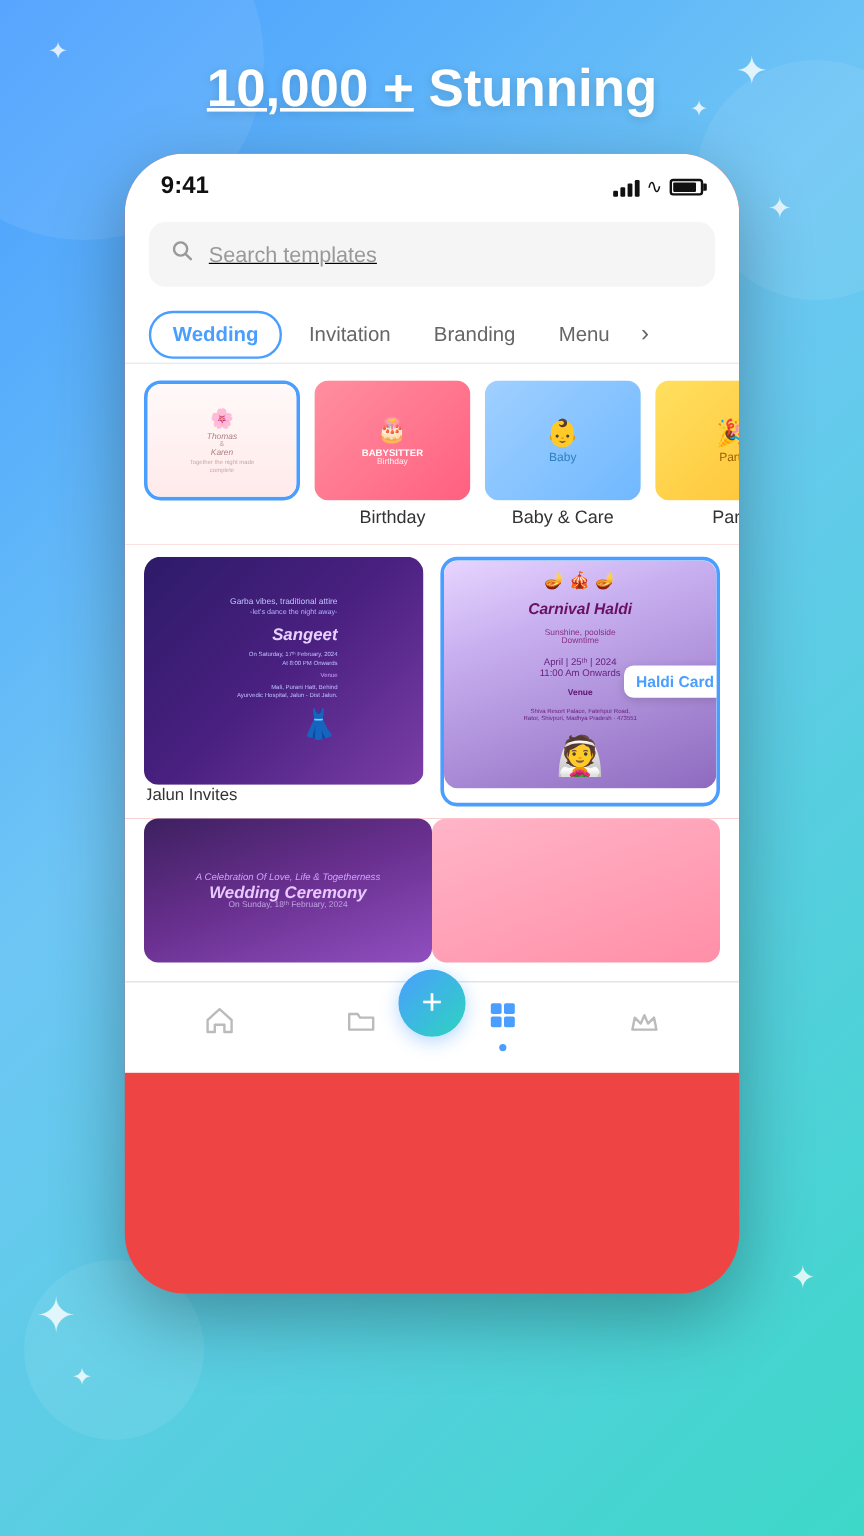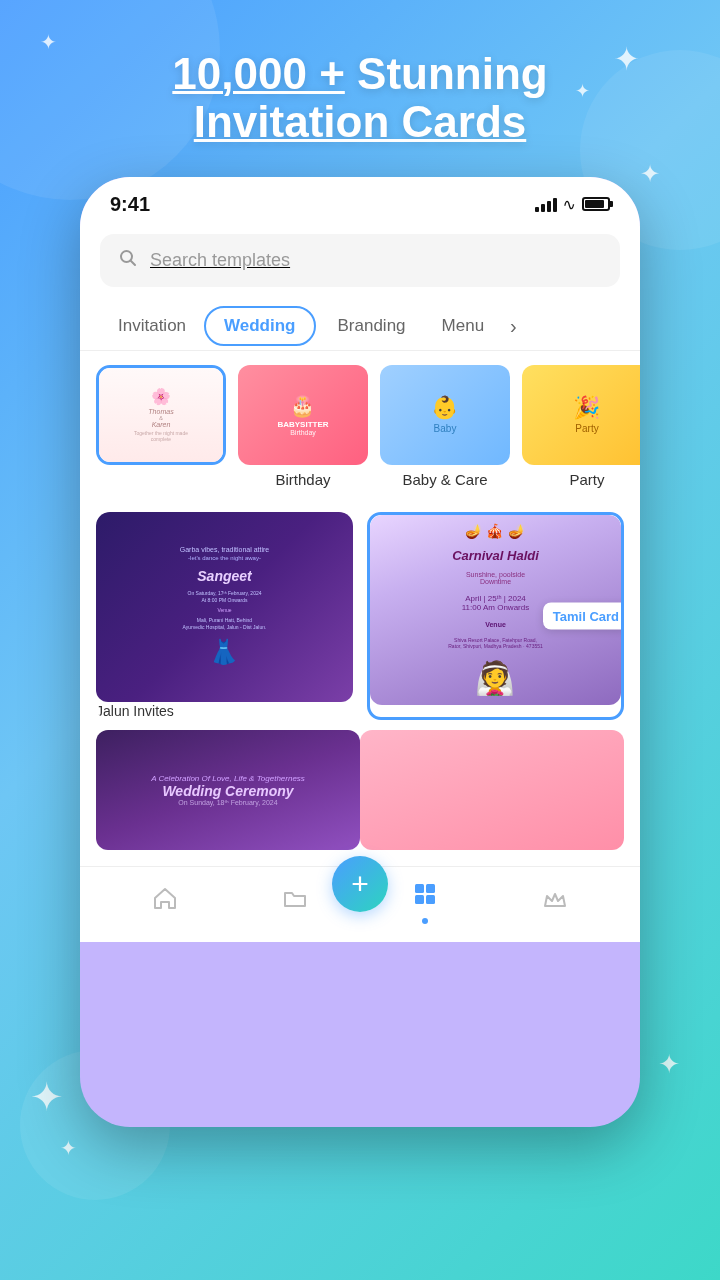--- a/index.html
+++ b/index.html
@@ -47,23 +47,23 @@
 
     
     .phone-wrapper {
       position: relative;
       z-index: 2;
       display: flex;
       justify-content: center;
       padding: 0 30px;
     }
     .phone {
-      background: #c4b5fd;
+      background: #ef4444;
       border-radius: 50px;
-      width: 560px;
+      width: 512px;
       min-height: 950px;
       box-shadow: 0 20px 60px rgba(0,0,0,0.3);
       overflow: hidden;
       position: relative;
     }
 
     
     .status-bar {
       display: flex;
       justify-content: space-between;
@@ -480,21 +480,20 @@
 <span class="star-decoration" style="top:80px;right:130px;font-size:18px;">✦</span>
 <span class="star-decoration" style="top:160px;right:60px;font-size:24px;">✦</span>
 <span class="star-decoration" style="top:30px;left:40px;font-size:20px;">✦</span>
 <span class="star-decoration" style="bottom:160px;left:30px;font-size:40px;">✦</span>
 <span class="star-decoration" style="bottom:120px;left:60px;font-size:20px;">✦</span>
 <span class="star-decoration" style="bottom:200px;right:40px;font-size:26px;">✦</span>
 
 <section class="hero-section">
   <h1 class="hero-title">
     <span>10,000 +</span> Stunning<br>
-    <span>Invitation Cards</span>
   </h1>
 </section>
 
 <div class="phone-wrapper">
   <div class="phone">
 
     <div class="status-bar">
       <span class="status-time">9:41</span>
       <div class="status-icons">
         <div class="signal-bars">
@@ -516,22 +515,22 @@
           <svg width="20" height="20" viewBox="0 0 20 20" fill="none">
             <circle cx="8.5" cy="8.5" r="5.5" stroke="#999" stroke-width="2"></circle>
             <line x1="12.5" y1="12.5" x2="17" y2="17" stroke="#999" stroke-width="2" stroke-linecap="round"></line>
           </svg>
         </span>
         <span class="search-placeholder">Search templates</span>
       </div>
     </div>
 
     <div class="category-tabs">
+      <div class="tab-item active">Wedding</div>
       <div class="tab-item">Invitation</div>
-      <div class="tab-item active">Wedding</div>
       <div class="tab-item">Branding</div>
       <div class="tab-item">Menu</div>
       <div class="tab-more">›</div>
     </div>
 
     <div class="template-row">
 
       <div class="template-card selected">
         <div class="template-thumb wedding-thumb">
           <div class="wedding-card-inner">
@@ -577,21 +576,21 @@
       </div>
     </div>
 
 
     <div class="card-grid">
 
       <div class="invitation-card">
         <div class="card-image">
           <div class="haldi-card-img">
 
-            <div style="font-size:8px;color:#d4a0ff;text-align:center;line-height:1.4;">
+            <div style="font-size:8px;color:#d4a0ff;text-align:right;line-height:1.4;">
               <div style="color:#c0c0ff;font-size:7px;">Garba vibes, traditional attire</div>
               <div style="color:#b0b0ff;font-size:6px;">-let's dance the night away-</div>
               <div style="color:#e8d0ff;font-size:14px;font-style:italic;font-weight:bold;margin:4px 0;">Sangeet</div>
               <div style="color:#c0c0ff;font-size:5px;">On Saturday, 17ᵗʰ February, 2024</div>
               <div style="color:#c0c0ff;font-size:5px;">At 8:00 PM Onwards</div>
               <div style="margin:3px 0;color:#d0a0ff;font-size:5px;">Venue</div>
               <div style="color:#c0c0ff;font-size:5px;">Mali, Purani Hatt, Behind</div>
               <div style="color:#c0c0ff;font-size:5px;">Ayurvedic Hospital, Jalun - Dist Jalun.</div>
               <div style="font-size:24px;margin-top:4px;">👗</div>
             </div>
@@ -613,21 +612,21 @@
             <div style="font-size:8px;color:#6a2080;text-align:center;">
               <div>April | 25ᵗʰ | 2024</div>
               <div>11:00 Am Onwards</div>
             </div>
             <div style="font-size:7px;color:#5a1070;text-align:center;font-weight:bold;">Venue</div>
             <div style="font-size:5px;color:#6a2080;text-align:center;line-height:1.3;">Shiva Resort Palace, Fatehpur Road,<br>Rator, Shivpuri, Madhya Pradesh · 473551</div>
             <div class="carnival-couple">👰</div>
           </div>
         </div>
 
-        <div class="haldi-badge">Tamil Card</div>
+        <div class="haldi-badge">Haldi Card</div>
       </div>
     </div>
 
     <div class="bottom-card-row">
       <div class="wedding-ceremony-card">
         <div style="text-align:center;padding:8px;">
           <div style="font-size:8px;color:#d0a0ff;font-style:italic;">A Celebration Of Love, Life &amp; Togetherness</div>
           <div style="font-size:14px;color:#e8c8ff;font-style:italic;font-weight:bold;">Wedding Ceremony</div>
           <div style="font-size:7px;color:#c0a0e0;">On Sunday, 18ᵗʰ February, 2024</div>
         </div>

